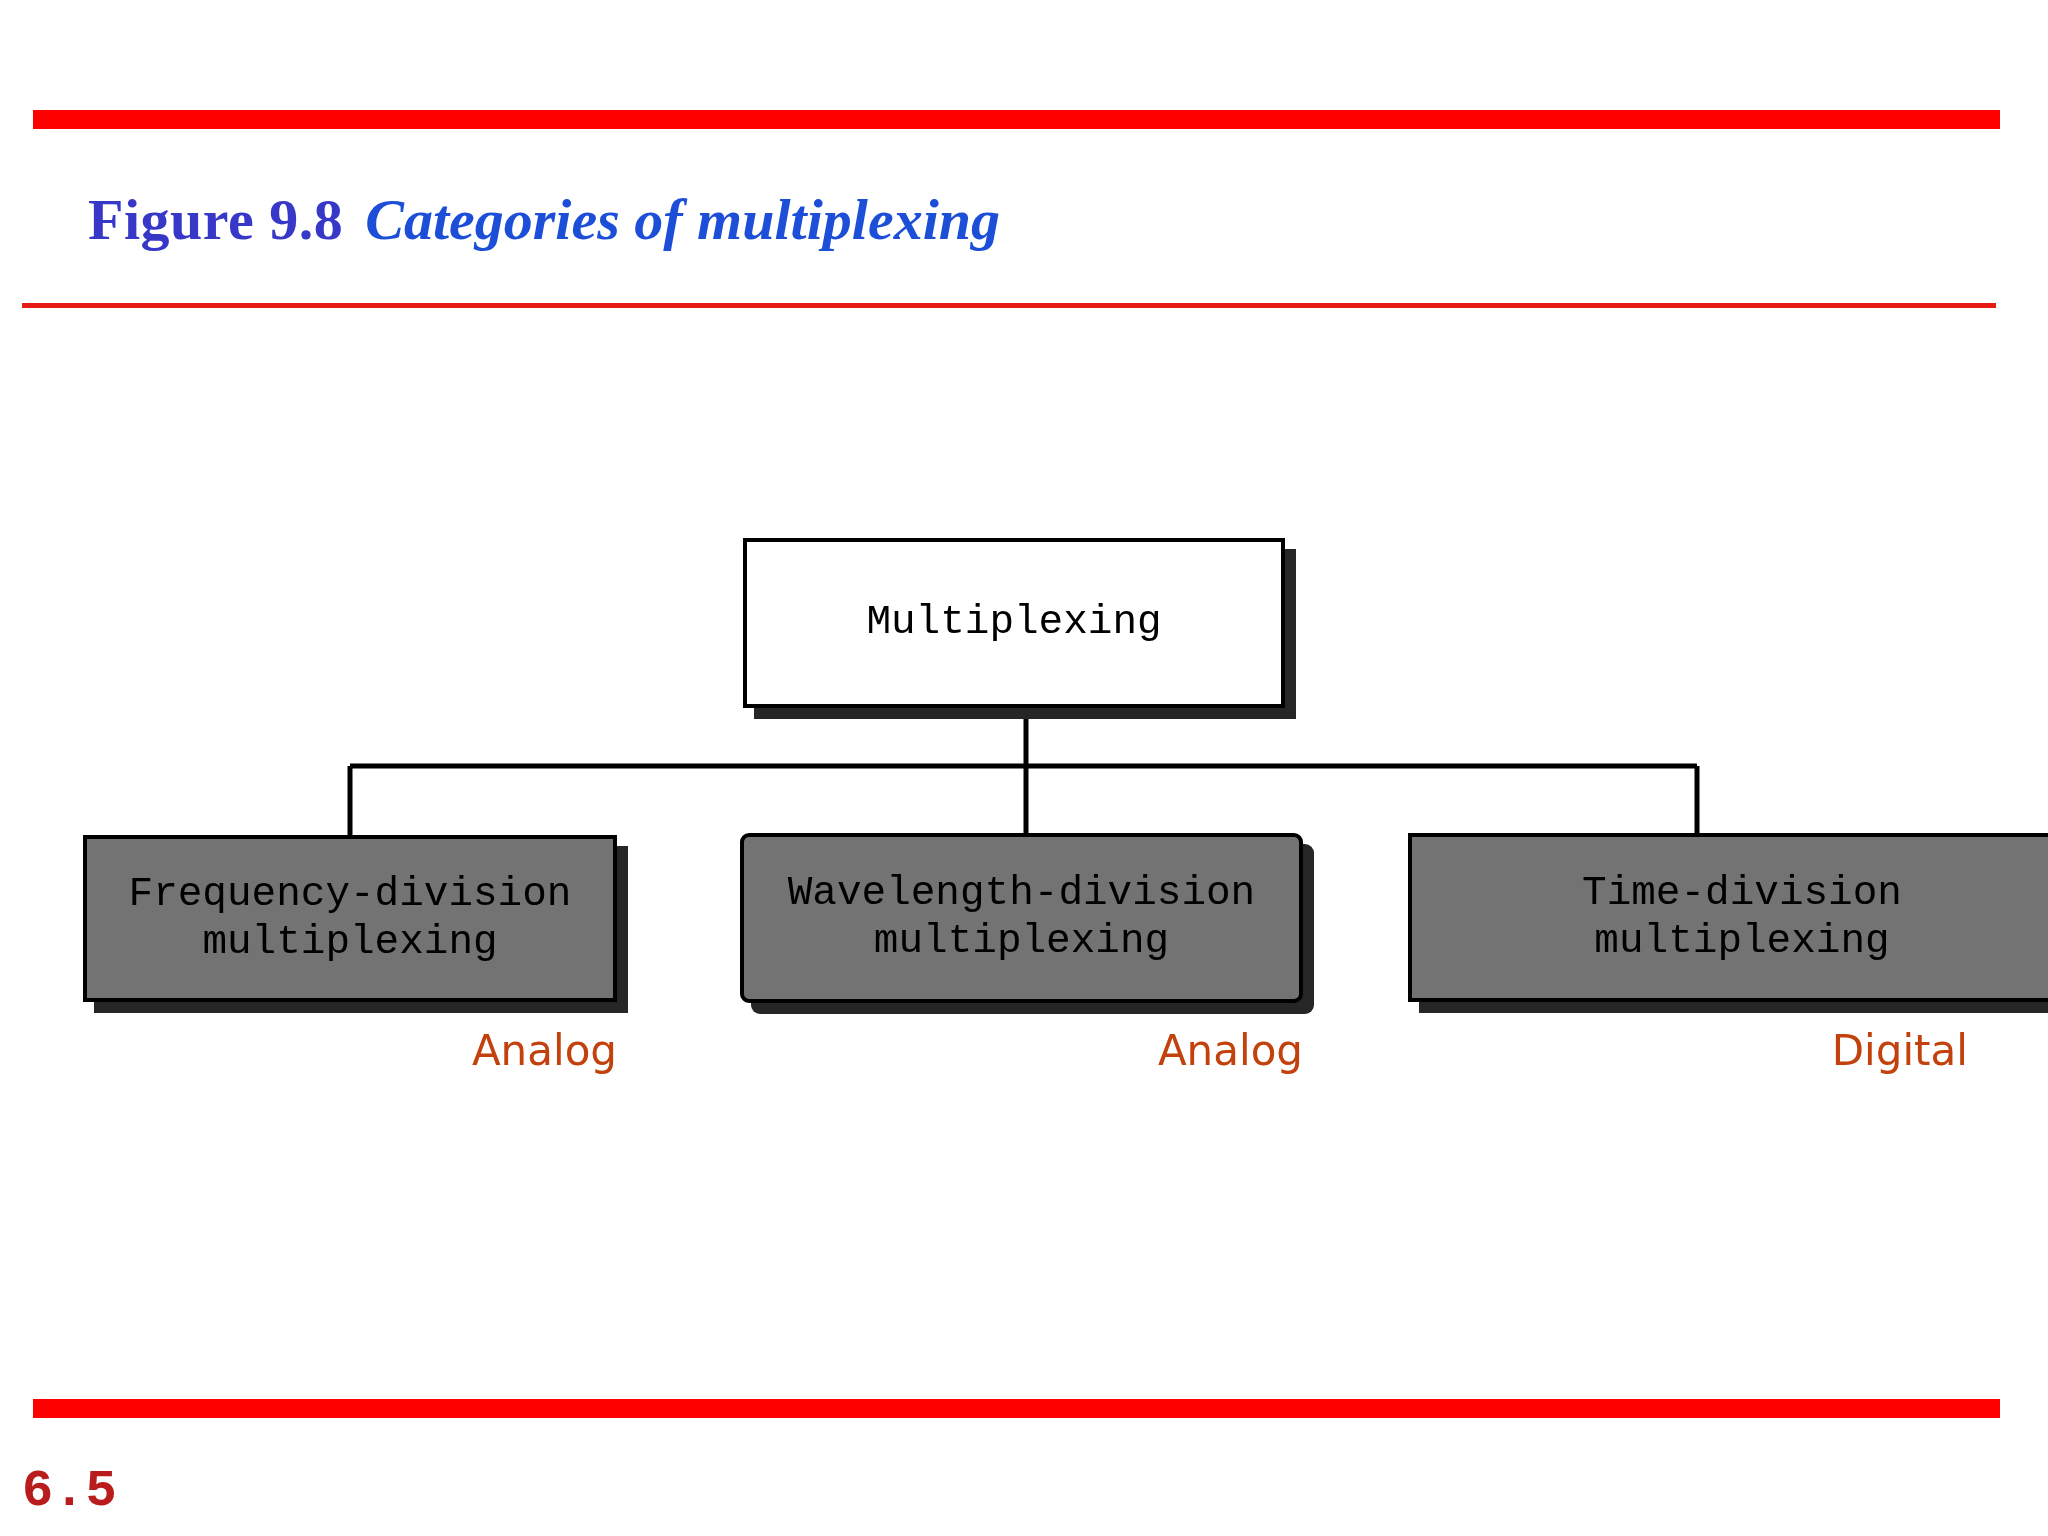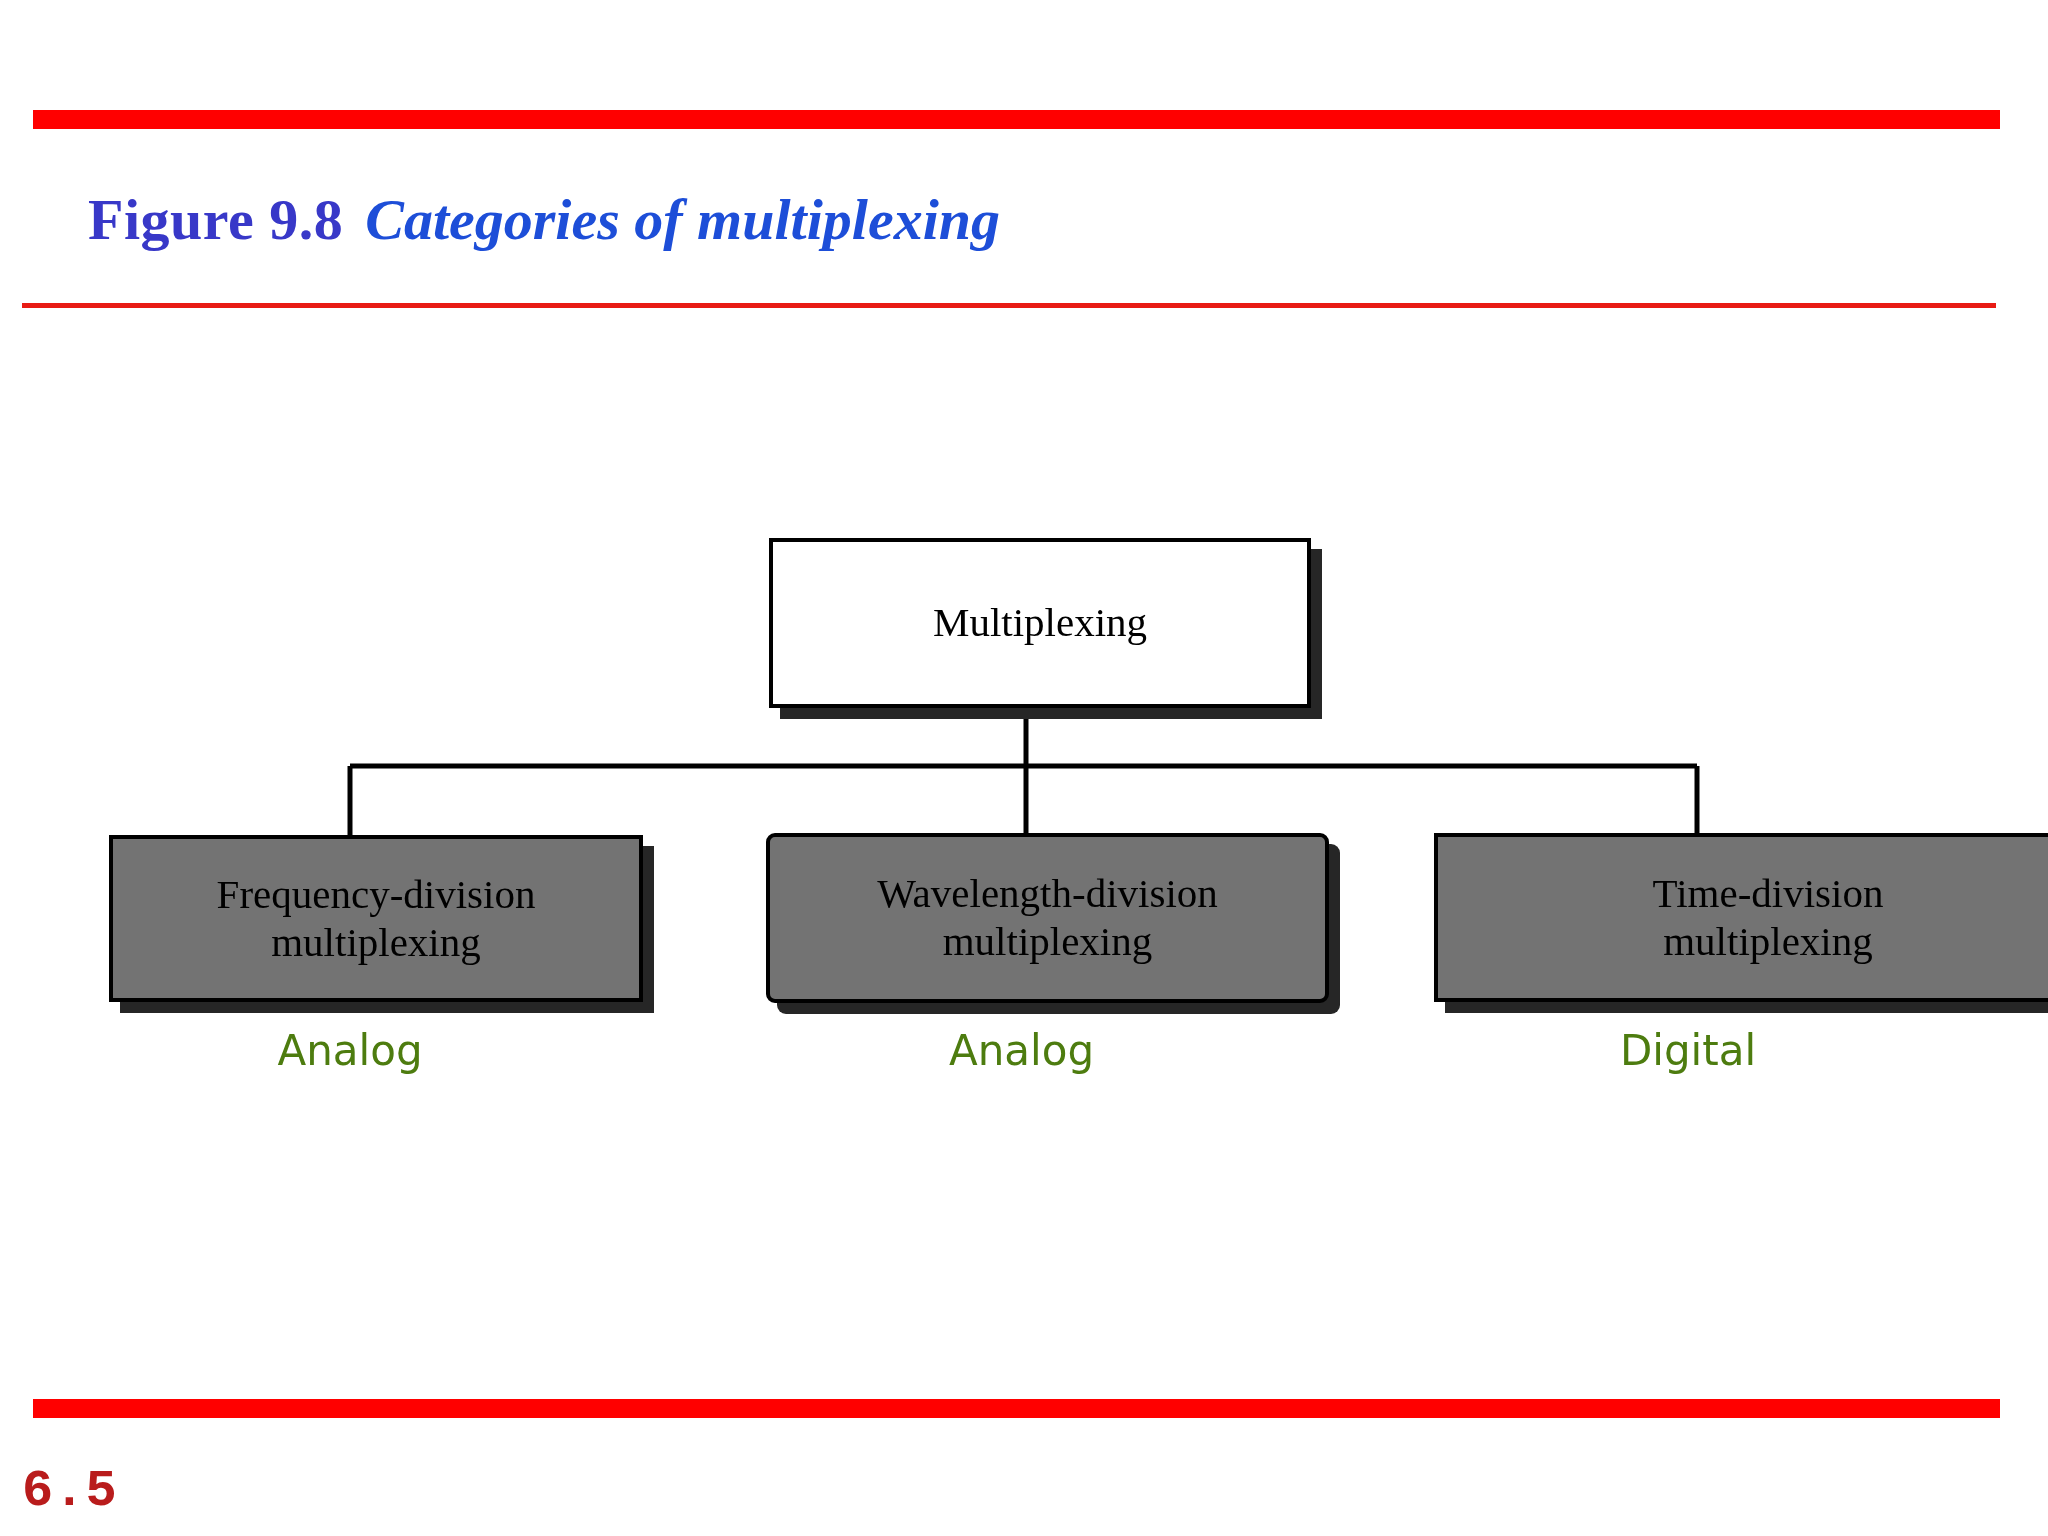--- a/index.html
+++ b/index.html
@@ -79,45 +79,44 @@
   
   .node {
     position: absolute;
     box-sizing: border-box;
     border: 4px solid #000000;
     display: flex;
     align-items: center;
     justify-content: center;
     text-align: center;
     color: #000000;
-    font-family: Liberation Serif, serif;
+    font-family: Liberation Mono, monospace;
     font-size: 41px;
     line-height: 1.16;
     box-shadow: 11px 11px 0 0 #262626;
-    margin-left: 26px;
   }
   .node.root {
     background: #ffffff;
   }
   .node.leaf {
     background: #737373;
   }
   .node-label { display: block; padding: 0 10px; }
 
   
   #node-root  { left: 743px;  top: 538px;  width: 542px; height: 170px; }
   #node-fdm   { left: 83px;   top: 835px;  width: 534px; height: 167px; }
   #node-wdm   { left: 740px;  top: 833px;  width: 563px; height: 170px; border-radius: 9px; }
   #node-tdm   { left: 1408px; top: 833px;  width: 668px; height: 169px; }
 
   
   .sub-label {
     position: absolute;
-    text-align: center;
-    color: #4d7c0f;
+    text-align: right;
+    color: #c2410c;
     font-family: "DejaVu Sans", sans-serif;
     font-size: 42px;
     line-height: 1;
   }
   #label-fdm { left: 83px;   top: 1030px; width: 534px; }
   #label-wdm { left: 740px;  top: 1030px; width: 563px; }
   #label-tdm { left: 1408px; top: 1030px; width: 560px; }
 
   
   #slide-number {

